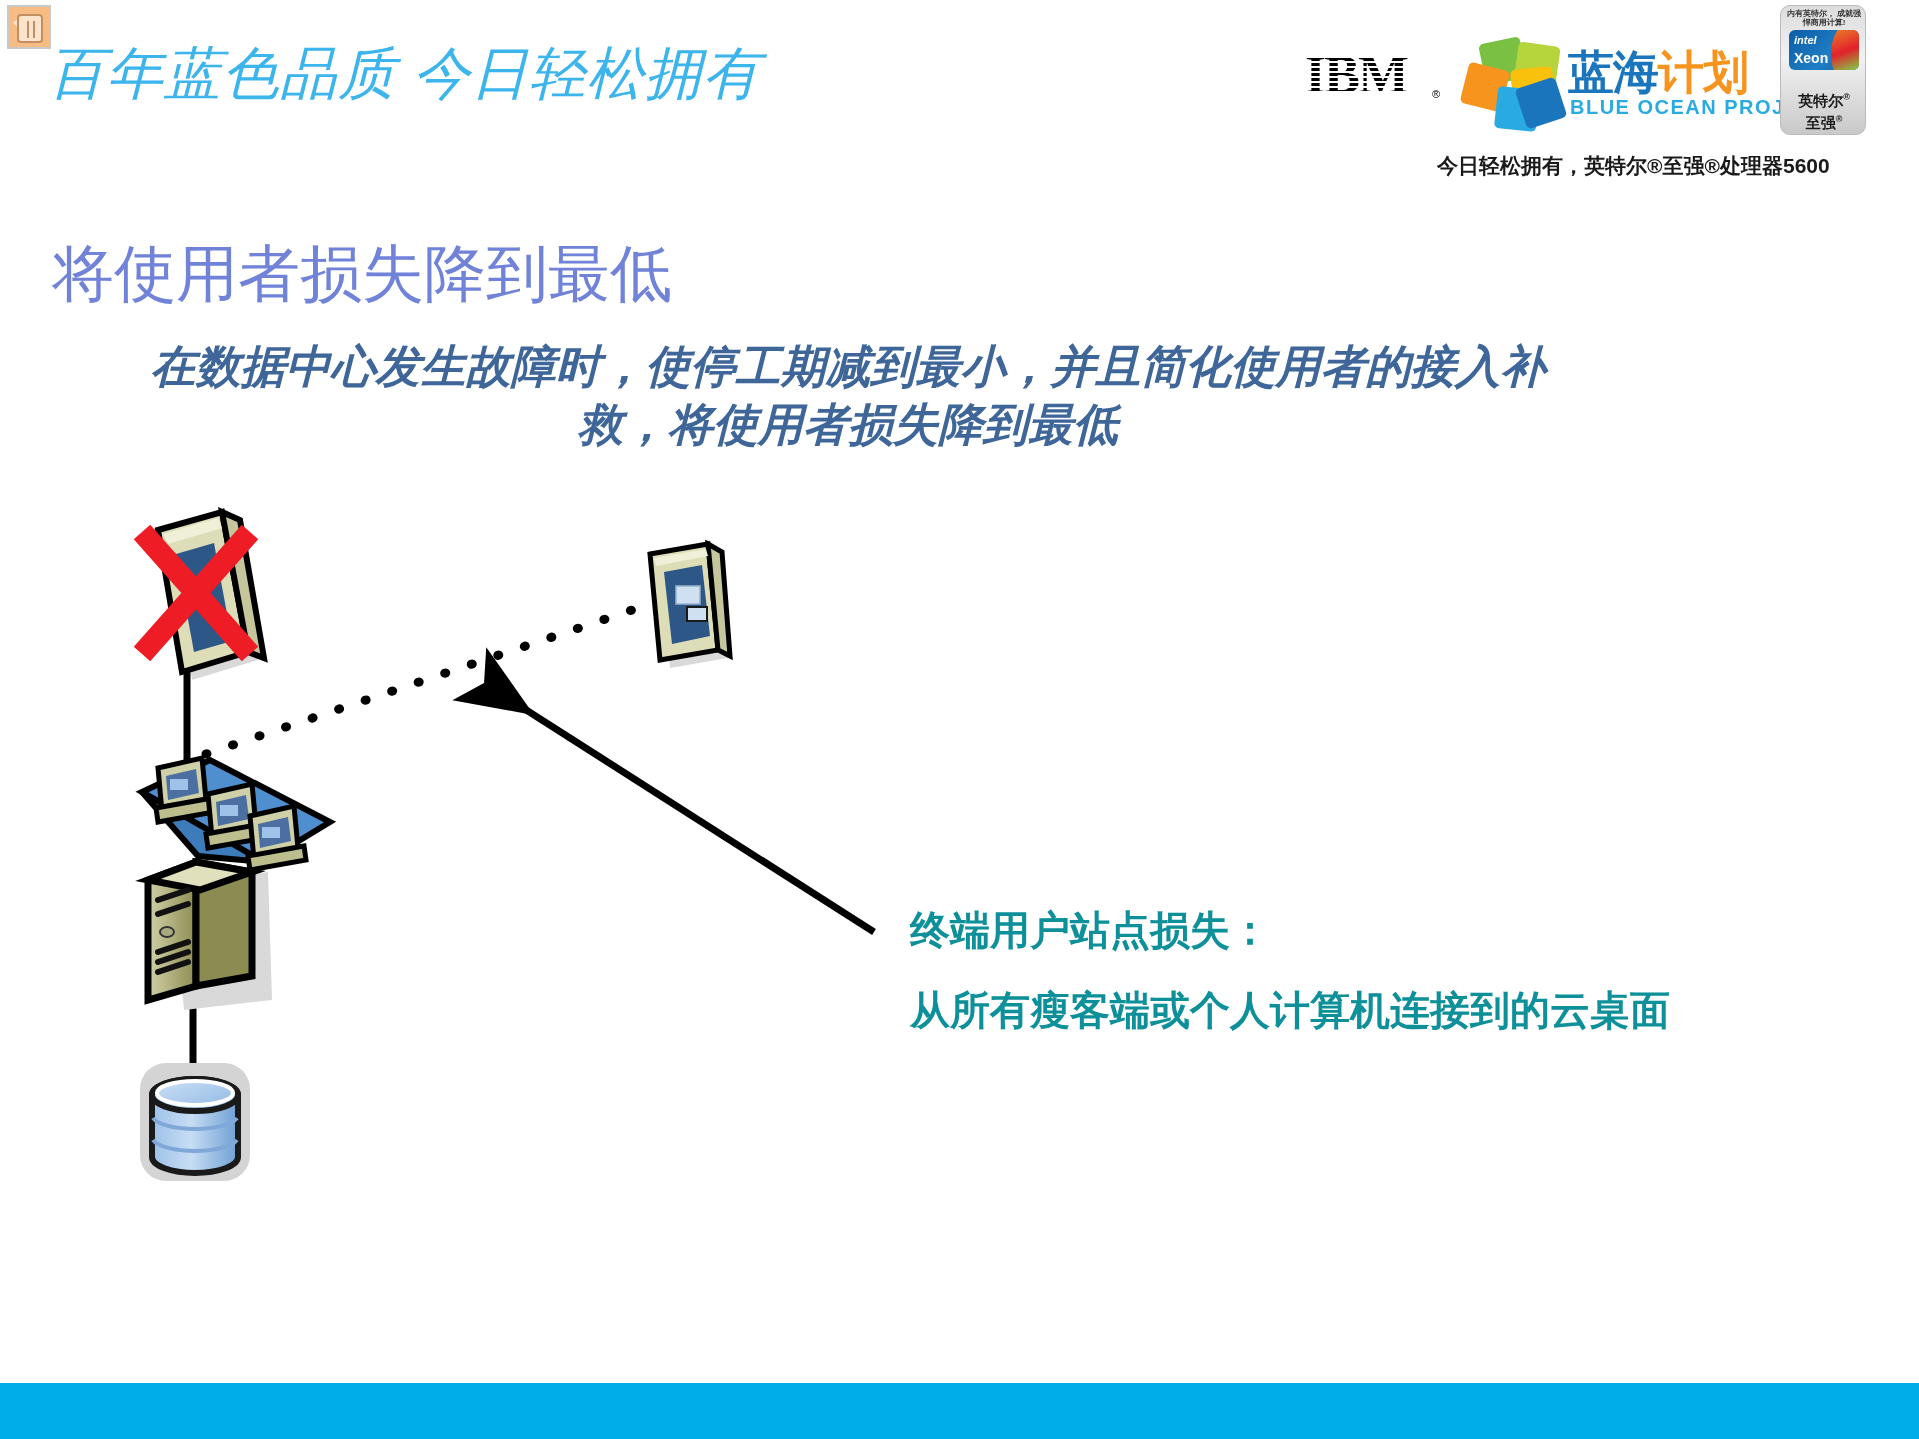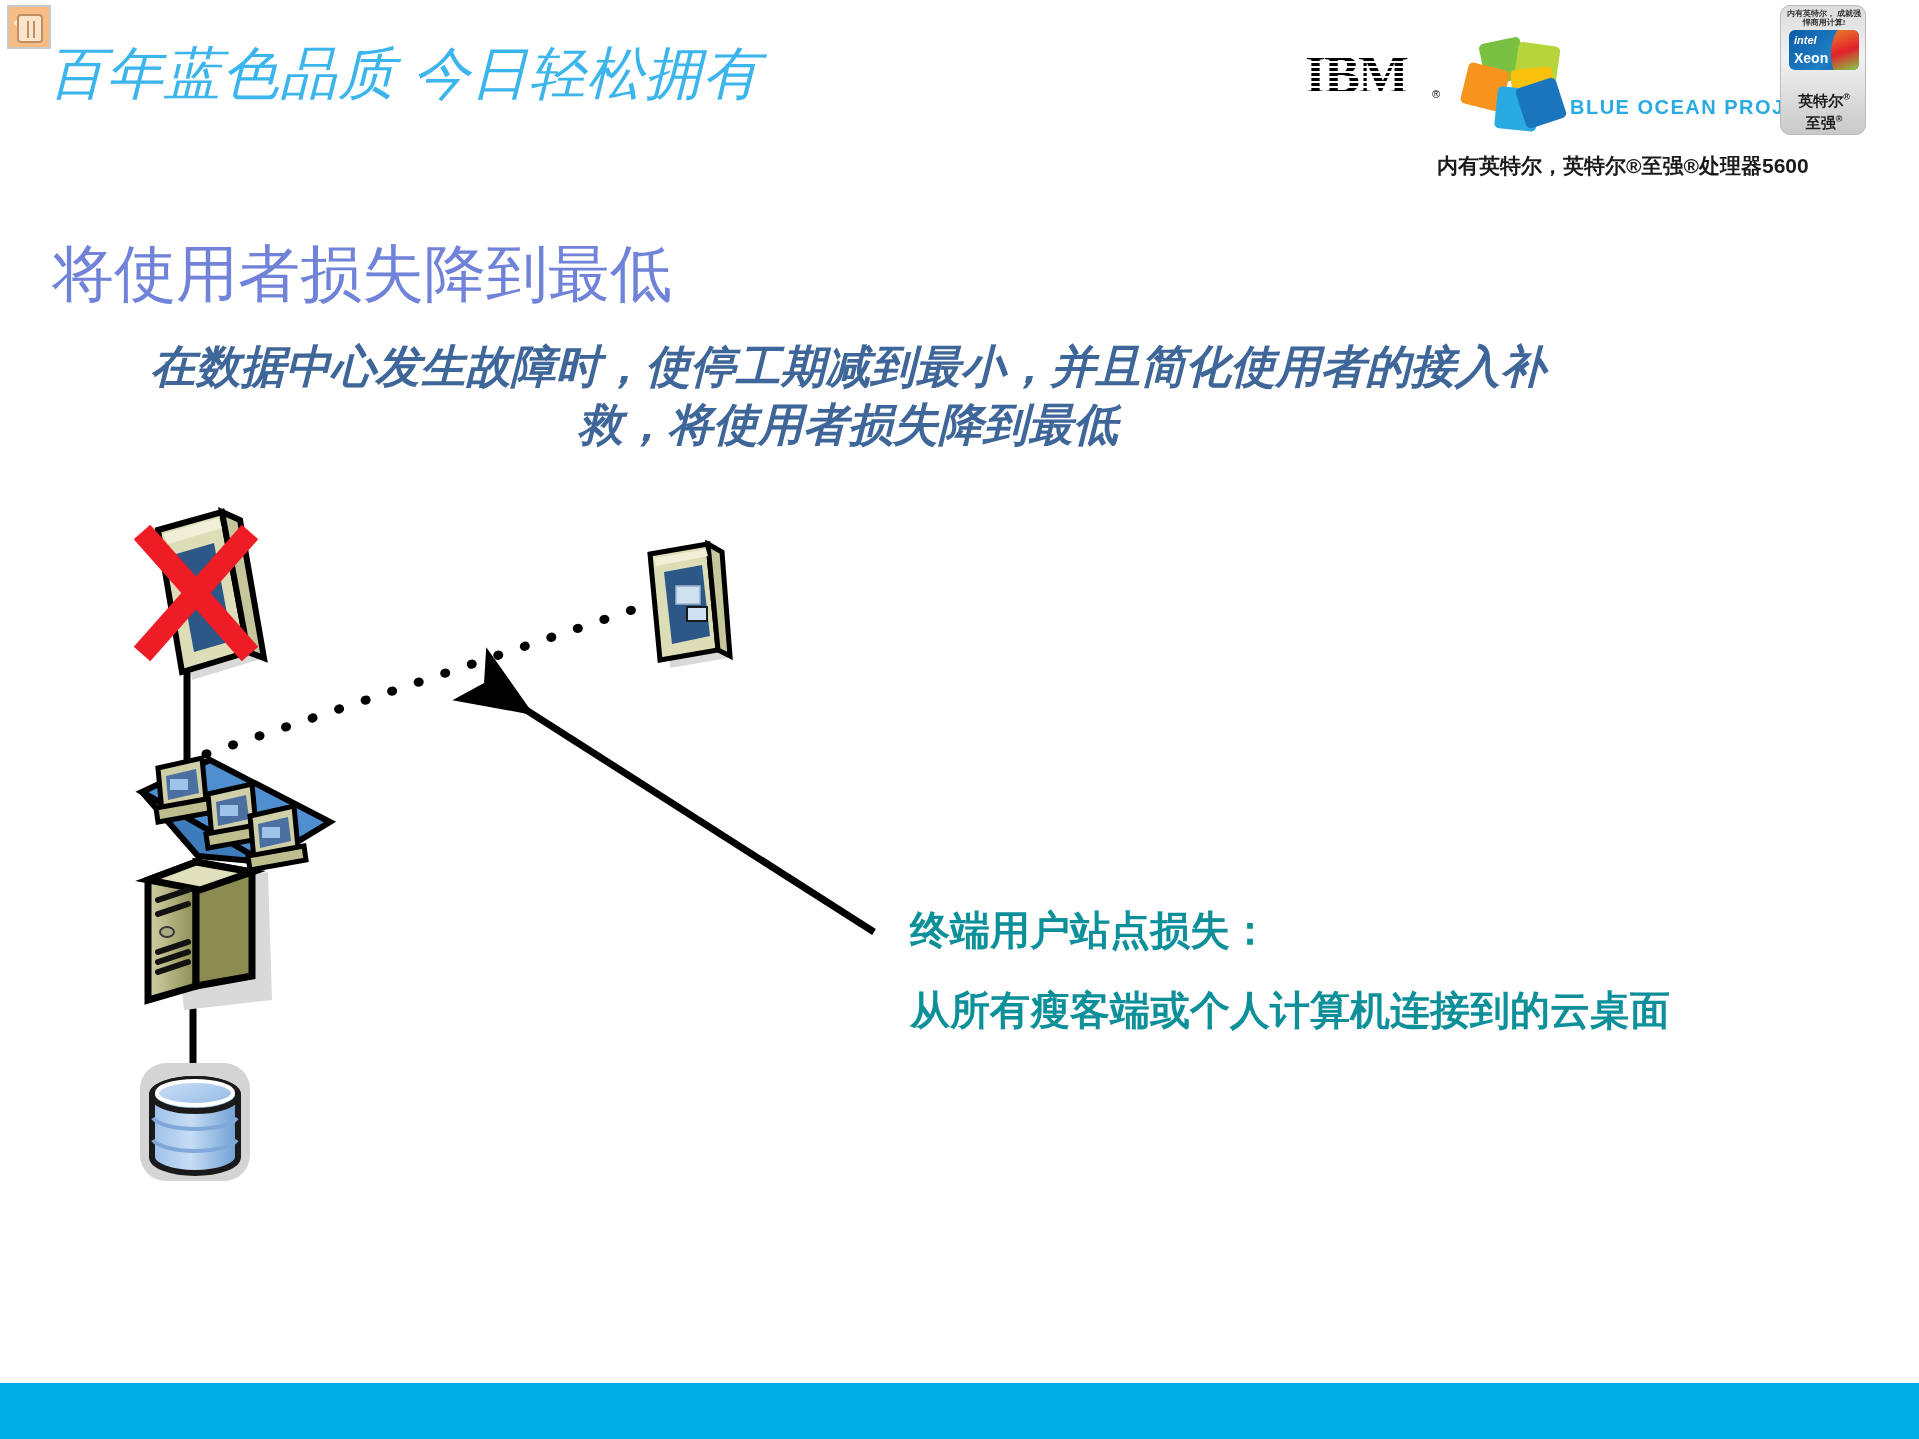--- a/index.html
+++ b/index.html
@@ -308,34 +308,35 @@
   </div>
   <div id="ibm-reg">®</div>
 
   <div id="blueocean">
     <div class="puzzle puz-green"></div>
     <div class="puzzle puz-ltgreen"></div>
     <div class="puzzle puz-orange"></div>
     <div class="puzzle puz-yellow"></div>
     <div class="puzzle puz-blue"></div>
     <div class="puzzle puz-dkblue"></div>
+    <div id="bo-cn"><span>蓝海</span><span class="orange">计划</span></div>
     <div id="bo-en">BLUE OCEAN PROJECT</div>
   </div>
 
   <div id="intel-badge">
     <div id="intel-top-cn">内有英特尔， 成就强悍商用计算!</div>
     <div id="intel-chip">
       <div class="swirl"></div>
       <div class="brandline1">intel</div>
       <div class="brandline2">Xeon</div>
       <div class="brandline3">inside</div>
     </div>
     <div id="intel-bottom-cn">英特尔<sup style="font-size:9px">®</sup><br>至强<sup style="font-size:9px">®</sup></div>
   </div>
-  <div id="intel-caption">内有英特尔，英特尔®至强®处理器5600</div>
+  <div id="intel-caption">今日轻松拥有，英特尔®至强®处理器5600</div>
 
   <div id="slide-title">将使用者损失降到最低</div>
   <div id="slide-subtitle">在数据中心发生故障时，使停工期减到最小，并且简化使用者的接入补救，将使用者损失降到最低</div>
 
   <svg id="diagram" viewBox="0 0 1919 1439">
     <defs>
       <linearGradient id="gradTower" x1="0" y1="0" x2="1" y2="0">
         <stop offset="0%" stop-color="#cfcfa8"></stop>
         <stop offset="30%" stop-color="#bdbd8e"></stop>
         <stop offset="100%" stop-color="#8c8c52"></stop>

